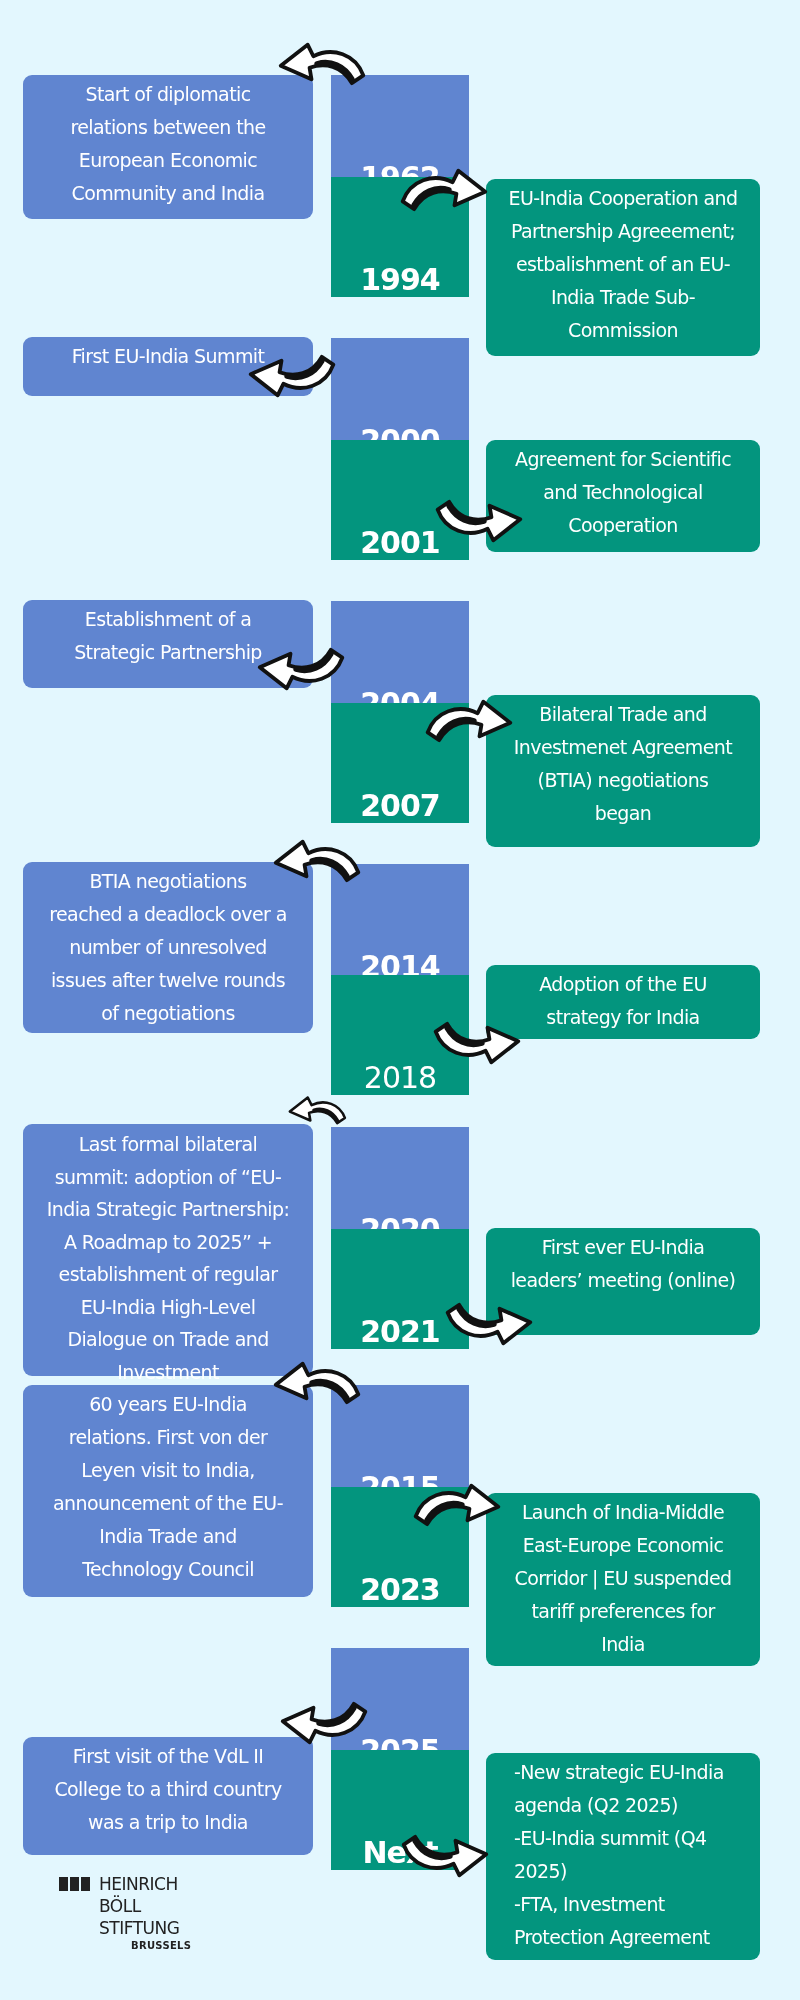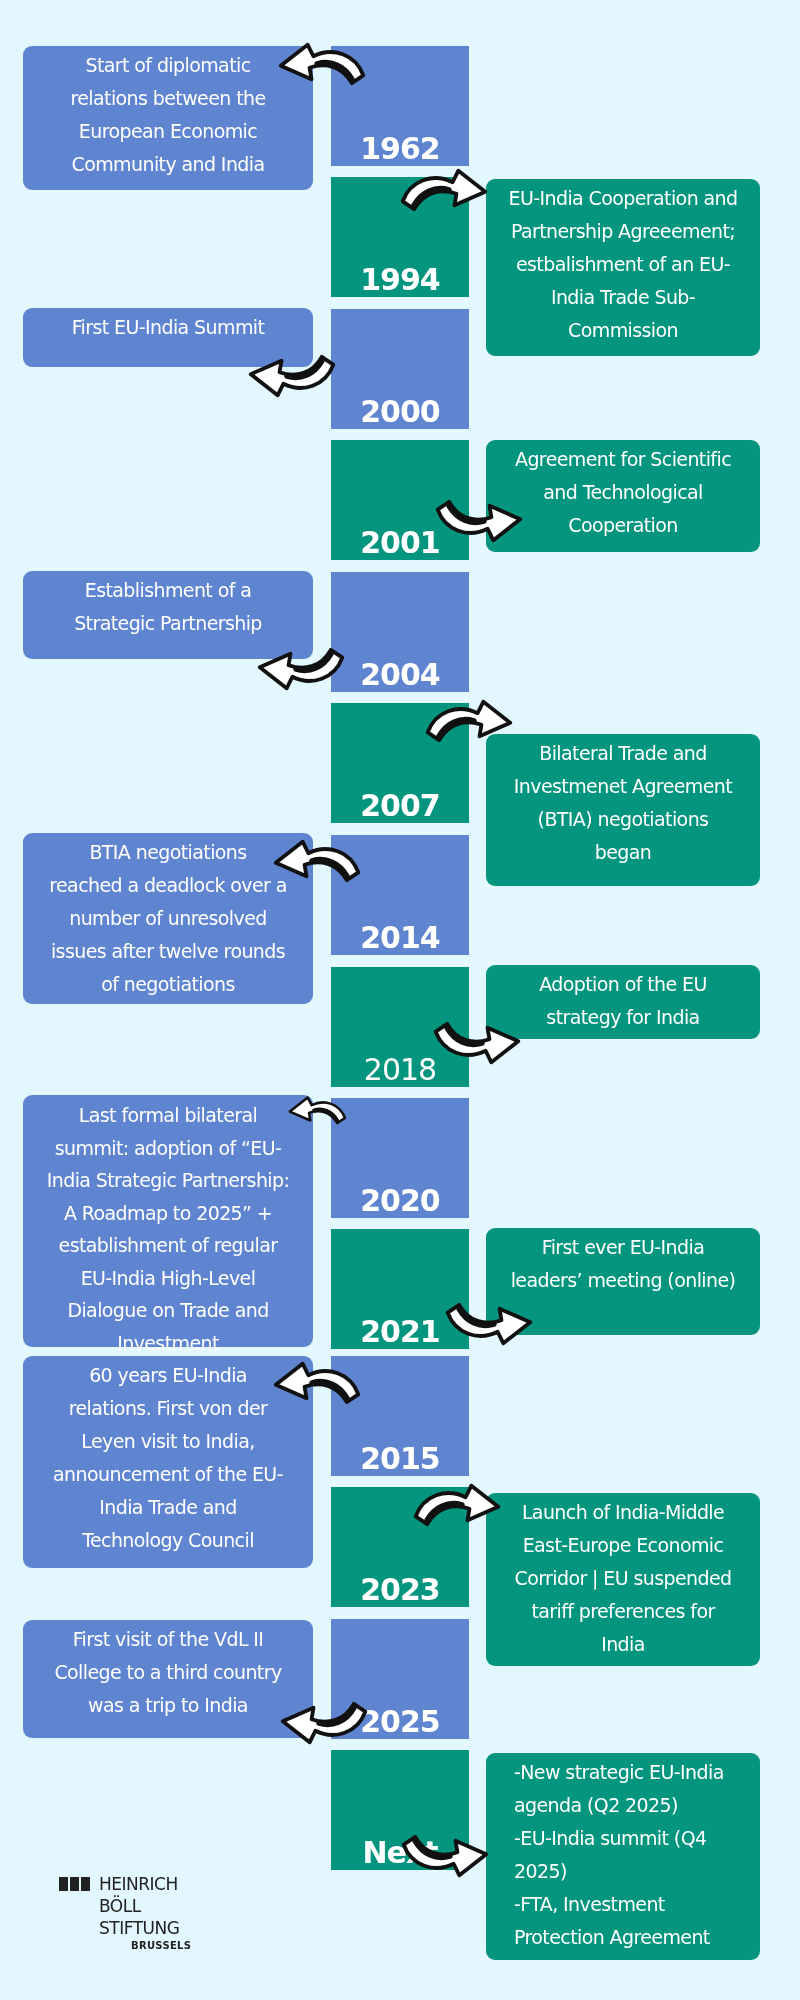--- a/index.html
+++ b/index.html
@@ -8,22 +8,22 @@
     background: #e3f7fe;
     font-family: "Liberation Sans", "DejaVu Sans", sans-serif;
   }
   .year {
     position: absolute; left: 331px; width: 138px; height: 120px;
     display: flex; align-items: flex-end; justify-content: center;
     color: #fff; font-size: 30px; font-weight: bold;
     font-family: "DejaVu Sans", sans-serif;
     letter-spacing: -1px;
   }
-  .year.regular { font-weight: normal; }
-  .blue { background: #6085d0; }
+  .year.regular { font-weight: normal; margin-top: 8px; }
+  .blue { background: #6085d0; margin-top: 29px; }
   .green { background: #03957e; }
   .event {
     position: absolute; border-radius: 9px; color: #fff;
     font-family: "DejaVu Sans", sans-serif;
     font-size: 19px; line-height: 33px; text-align: center;
     display: flex; align-items: flex-start; justify-content: center;
     box-sizing: border-box; padding: 3px 10px 0 10px;
     letter-spacing: -0.6px;
   }
   .event.left { left: 23px; width: 290px; }
@@ -116,21 +116,21 @@
   </div>
 <div class="event right green" style="top:440px;height:112px">
     <span>Agreement for Scientific
 and Technological
 Cooperation</span>
   </div>
 <div class="event left blue" style="top:571px;height:88px">
     <span>Establishment of a
 Strategic Partnership</span>
   </div>
-<div class="event right green" style="top:734px;height:152px">
+<div class="event right green" style="top:695px;height:152px">
     <span>Bilateral Trade and
 Investmenet Agreement
 (BTIA) negotiations
 began</span>
   </div>
 <div class="event left blue" style="top:833px;height:171px">
     <span>BTIA negotiations
 reached a deadlock over a
 number of unresolved
 issues after twelve rounds
@@ -162,21 +162,21 @@
 India Trade and
 Technology Council</span>
   </div>
 <div class="event right green" style="top:1493px;height:173px">
     <span>Launch of India-Middle
 East-Europe Economic
 Corridor | EU suspended
 tariff preferences for
 India</span>
   </div>
-<div class="event left blue" style="top:1620px;height:118px">
+<div class="event left blue" style="top:1708px;height:118px">
     <span>First visit of the VdL II
 College to a third country
 was a trip to India</span>
   </div>
 <div class="event right green leftalign" style="top:1753px;height:207px">
     <span>-New strategic EU-India
 agenda (Q2 2025)
 -EU-India summit (Q4
 2025)
 -FTA, Investment

